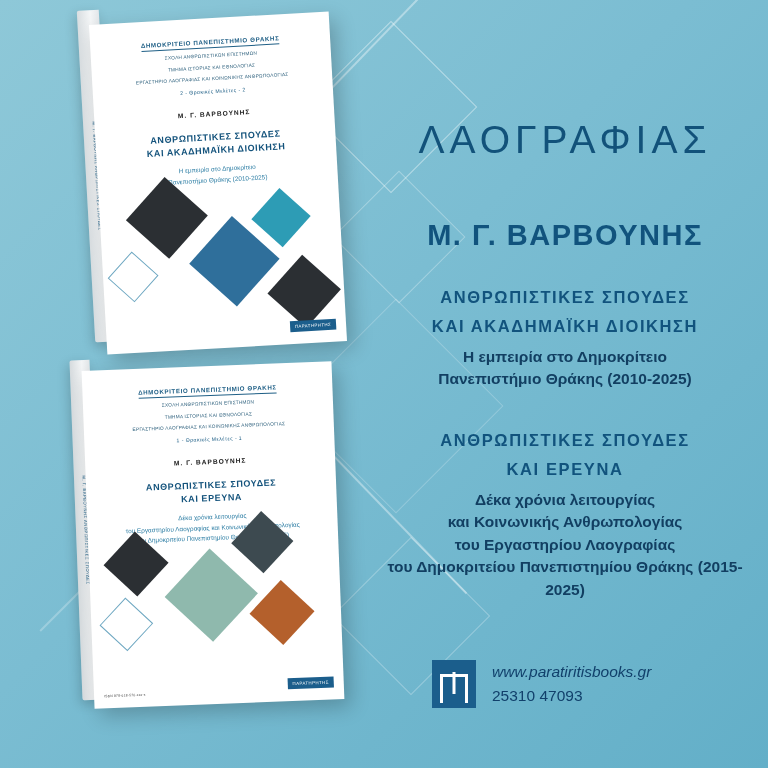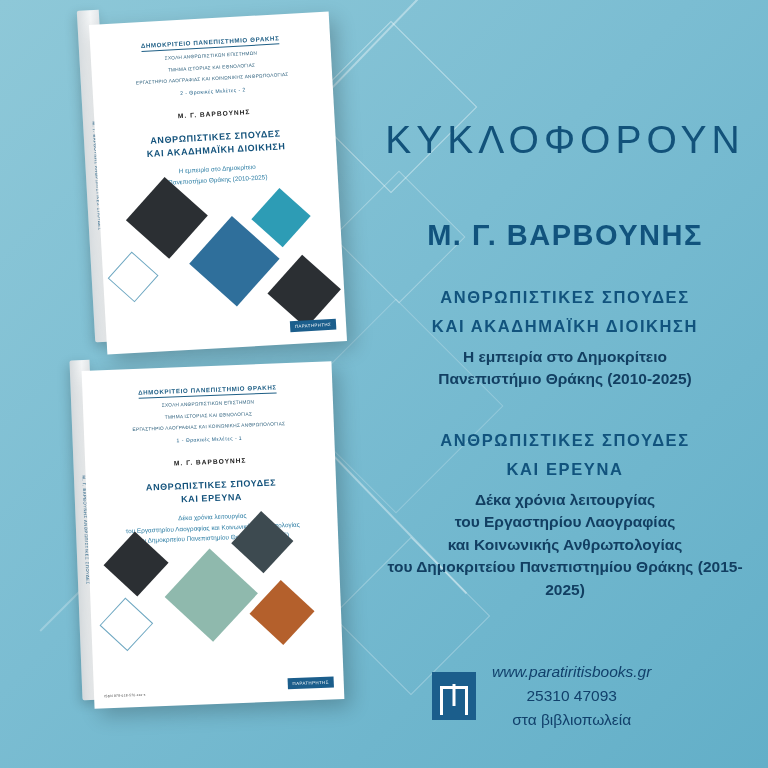--- a/index.html
+++ b/index.html
@@ -64,21 +64,21 @@
   }
   .pub-logo .inner{
     width:22px;height:26px;border:3px solid #ffffff;border-bottom:none;
     position:relative;top:4px;
   }
   .pub-logo .bar{
     position:absolute;left:50%;top:12px;transform:translateX(-50%);
     width:3px;height:22px;background:#ffffff;
   }
   .contact{color:#11406b;font-size:15.5px;line-height:1.55;text-align:left;}
-  .contact div{white-space:nowrap;text-align:center;}
+  .contact div{white-space:nowrap;}
   .contact .url{font-style:italic;}
 
   
   .book{
     position:absolute;background:#ffffff;
     box-shadow:6px 8px 20px rgba(0,0,0,.22);
     overflow:hidden;
   }
   
   #book1{
@@ -201,45 +201,44 @@
     <div class="sq" style="left:24px;top:172px;width:46px;height:46px;background:#2b2f33;"></div>
     <div class="sq" style="left:88px;top:196px;width:66px;height:66px;background:#8fb9ad;"></div>
     <div class="sq" style="left:152px;top:156px;width:44px;height:44px;background:#3d4a50;"></div>
     <div class="sq" style="left:168px;top:226px;width:46px;height:46px;background:#b4602c;"></div>
     <div class="sq" style="left:16px;top:236px;width:36px;height:36px;border:1.4px solid #6fa8c2;"></div>
     <div class="isbn">ISBN 978-618-570-xxx-x</div>
     <div class="pub-mark">ΠΑΡΑΤΗΡΗΤΗΣ</div>
   </div>
 
   <div id="rightcol">
-    <div class="kyk">ΚΥΚΛΟΦΟΡΟΥΝ</div>
+    <div class="kyk">ΛΑΟΓΡΑΦΙΑΣ</div>
     <div class="author">Μ. Γ. ΒΑΡΒΟΥΝΗΣ</div>
 
     <div class="bk bk1">
       <div class="bk-title">ΑΝΘΡΩΠΙΣΤΙΚΕΣ ΣΠΟΥΔΕΣ</div>
       <div class="bk-title" style="margin-top:-2px">ΚΑΙ ΑΚΑΔΗΜΑΪΚΗ ΔΙΟΙΚΗΣΗ</div>
       <div class="bk-sub">Η εμπειρία στο Δημοκρίτειο</div>
       <div class="bk-sub">Πανεπιστήμιο Θράκης (2010-2025)</div>
     </div>
 
     <div class="bk bk2">
       <div class="bk-title">ΑΝΘΡΩΠΙΣΤΙΚΕΣ ΣΠΟΥΔΕΣ</div>
       <div class="bk-title" style="margin-top:-2px">ΚΑΙ ΕΡΕΥΝΑ</div>
       <div class="bk-sub">Δέκα χρόνια λειτουργίας</div>
+      <div class="bk-sub">και Κοινωνικής Ανθρωπολογίας</div>
       <div class="bk-sub">του Εργαστηρίου Λαογραφίας</div>
-      <div class="bk-sub">και Κοινωνικής Ανθρωπολογίας</div>
       <div class="bk-sub">του Δημοκριτείου Πανεπιστημίου Θράκης (2015-2025)</div>
     </div>
   </div>
 
   <div id="footer">
     <div class="pub-logo">
       <div class="inner"></div>
       <div class="bar"></div>
     </div>
     <div class="contact">
       <div class="url">www.paratiritisbooks.gr</div>
       <div>25310 47093</div>
-      <div>στα βιβλιοπωλεία</div>
     </div>
   </div>
 
 </div>
 
 </body></html>

